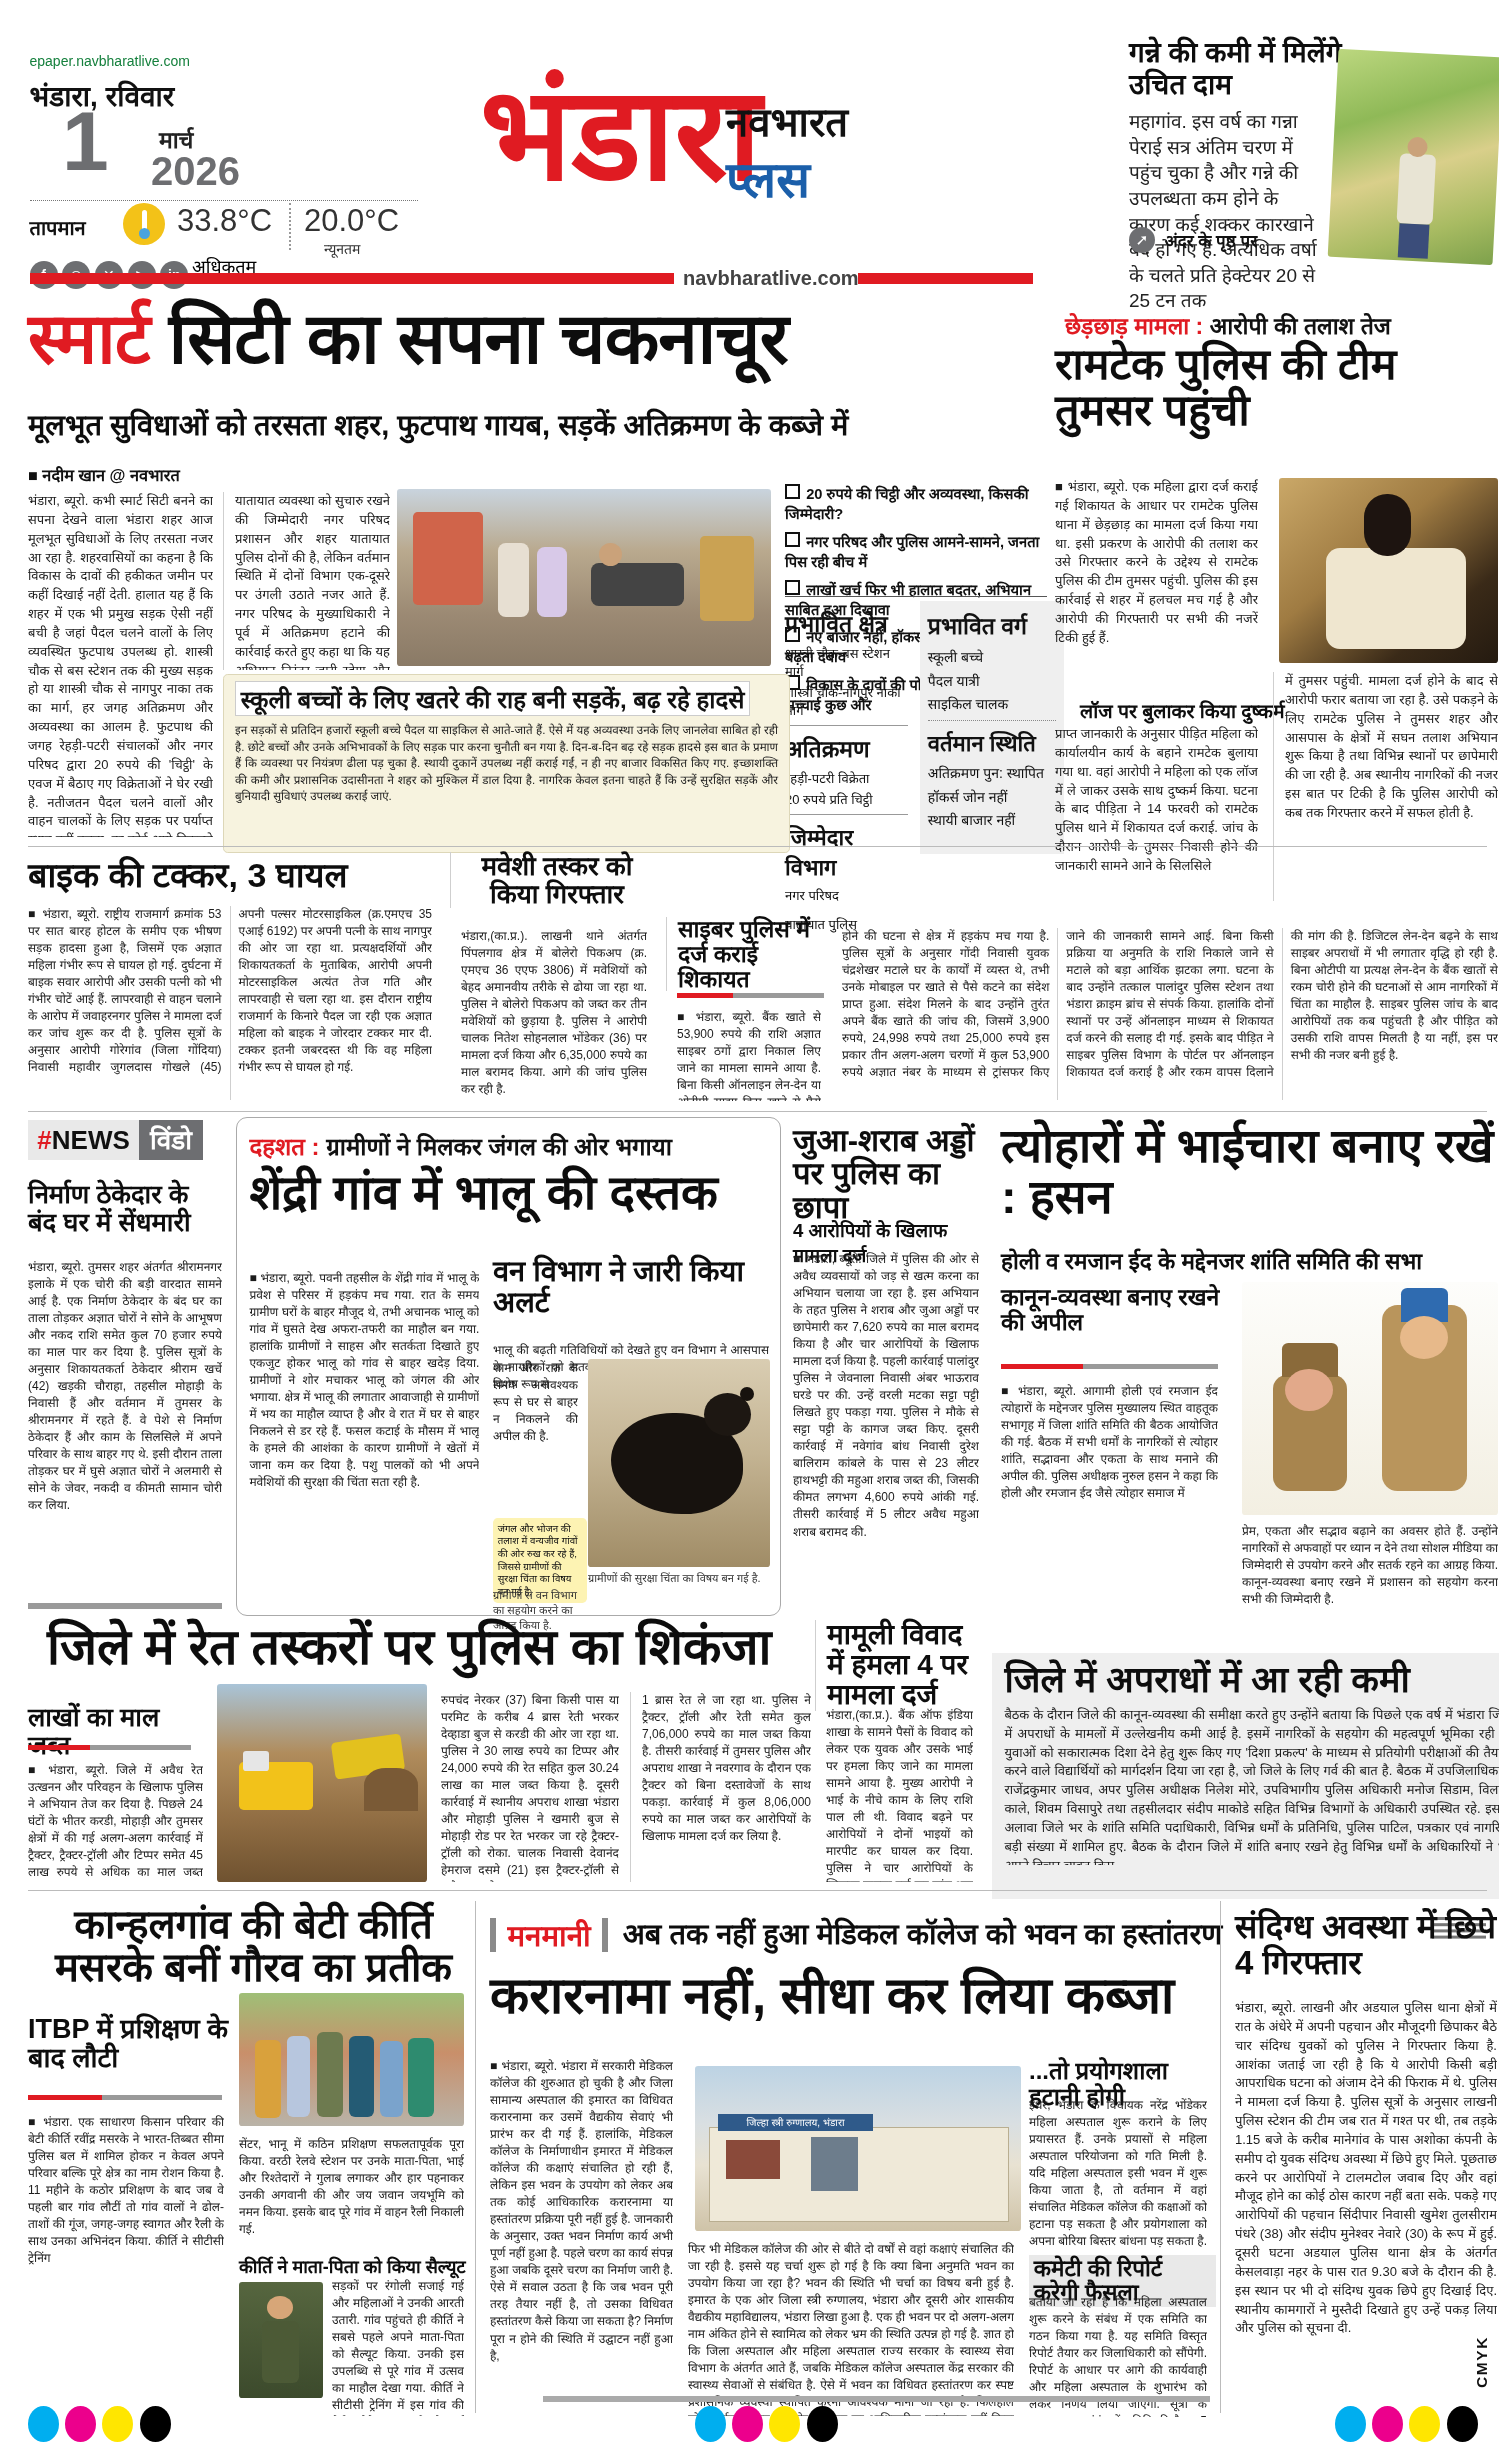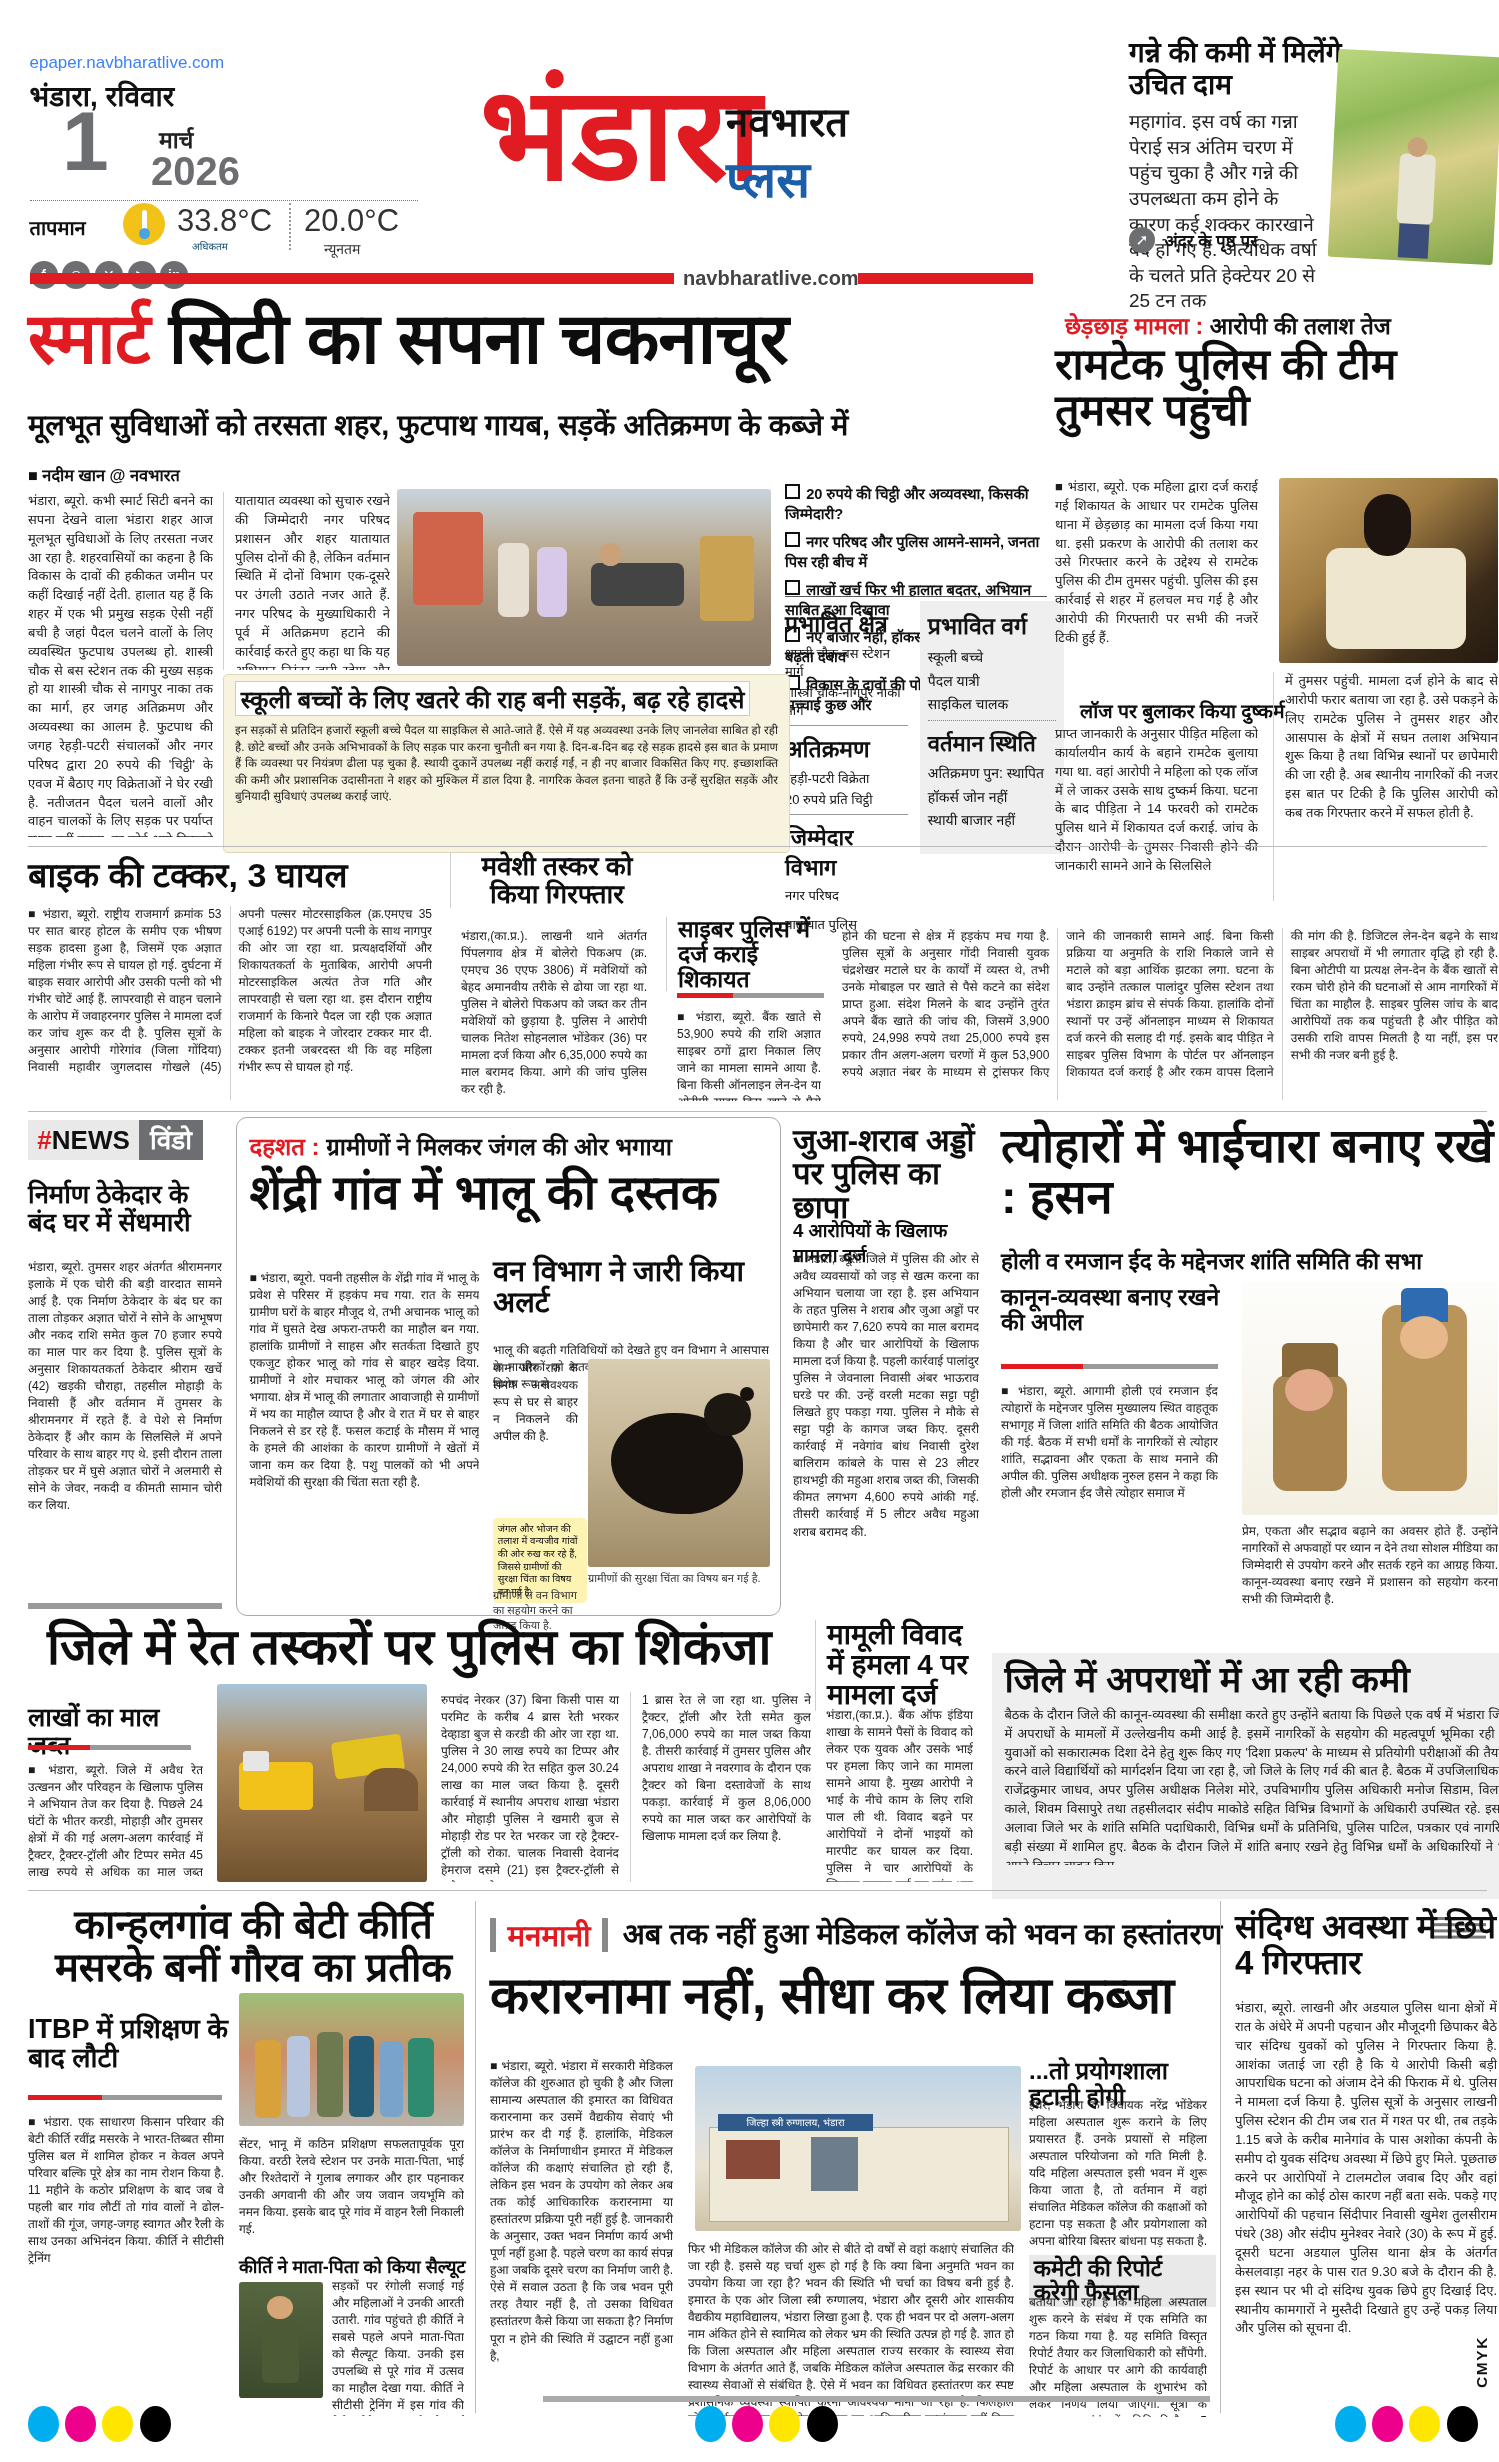--- a/index.html
+++ b/index.html
@@ -23,33 +23,33 @@
     color:#fff;text-align:center;line-height:28px;font-size:14px;font-weight:bold;margin-right:4.7px;}
   .cmyk i{display:inline-block;width:31px;height:36px;border-radius:50%;margin-right:6.2px;}
   .vrule{border-left:0.8px solid #cfcfcf;}
   .capt{font-size:11px;color:#333;}
 </style>
 </head>
 <body>
 
 <div class="page">
 
-  <div class="abs" style="left:29.5px;top:53px;font-size:17px;color:#3b82f6;">epaper.navbharatlive.com</div>
+  <div class="abs" style="left:29.5px;top:53px;font-size:14px;color:#15803d;">epaper.navbharatlive.com</div>
   <div class="abs" style="left:29.5px;top:76px;font-size:28px;font-weight:bold;">भंडारा, रविवार</div>
   <div class="abs" style="left:62px;top:99px;font-size:84px;font-weight:bold;color:#6d6e71;line-height:1;">1</div>
   <div class="abs" style="left:159px;top:123px;font-size:23px;font-weight:bold;color:#222;">मार्च</div>
   <div class="abs" style="left:151px;top:149px;font-size:40px;font-weight:bold;color:#6d6e71;">2026</div>
   <div class="abs dotline" style="left:29.5px;top:200px;width:388px;"></div>
   <div class="abs" style="left:29.5px;top:214px;font-size:20px;font-weight:bold;">तापमान</div>
   <div class="abs" style="left:123px;top:203px;width:42px;height:42px;border-radius:50%;background:#f3c218;">
     <div style="position:absolute;left:18.6px;top:7px;width:5.4px;height:22px;background:#fff;border-radius:3.1px;"></div>
     <div style="position:absolute;left:15.5px;top:25px;width:11px;height:11px;background:#4aa3df;border-radius:50%;"></div>
   </div>
   <div class="abs" style="left:177px;top:203px;font-size:31px;color:#333;">33.8°C</div>
-  <div class="abs" style="left:192px;top:239px;font-size:10px;color:#0c4a6e;">अधिकतम</div>
+  <div class="abs" style="left:192px;top:254px;font-size:18px;color:#000000;">अधिकतम</div>
   <div class="abs" style="left:289px;top:203px;height:47px;border-left:2.3px dotted #999;"></div>
   <div class="abs" style="left:304px;top:203px;font-size:31px;color:#333;">20.0°C</div>
   <div class="abs" style="left:324px;top:239px;font-size:14px;color:#333;">न्यूनतम</div>
   <div class="abs socials" style="left:29.5px;top:261px;">
     <span>f</span><span>◎</span><span>✕</span><span>▶</span><span>in</span>
   </div>
 
   <div class="abs" style="left:480px;top:47px;font-size:130px;font-weight:bold;color:#e01b22;line-height:1.35;">भंडारा</div>
   <div class="abs" style="left:726px;top:93px;font-size:40px;font-weight:bold;color:#111;">नवभारत</div>
   <div class="abs" style="left:726px;top:144px;font-size:50px;font-weight:bold;color:#1b5faa;">प्लस</div>

